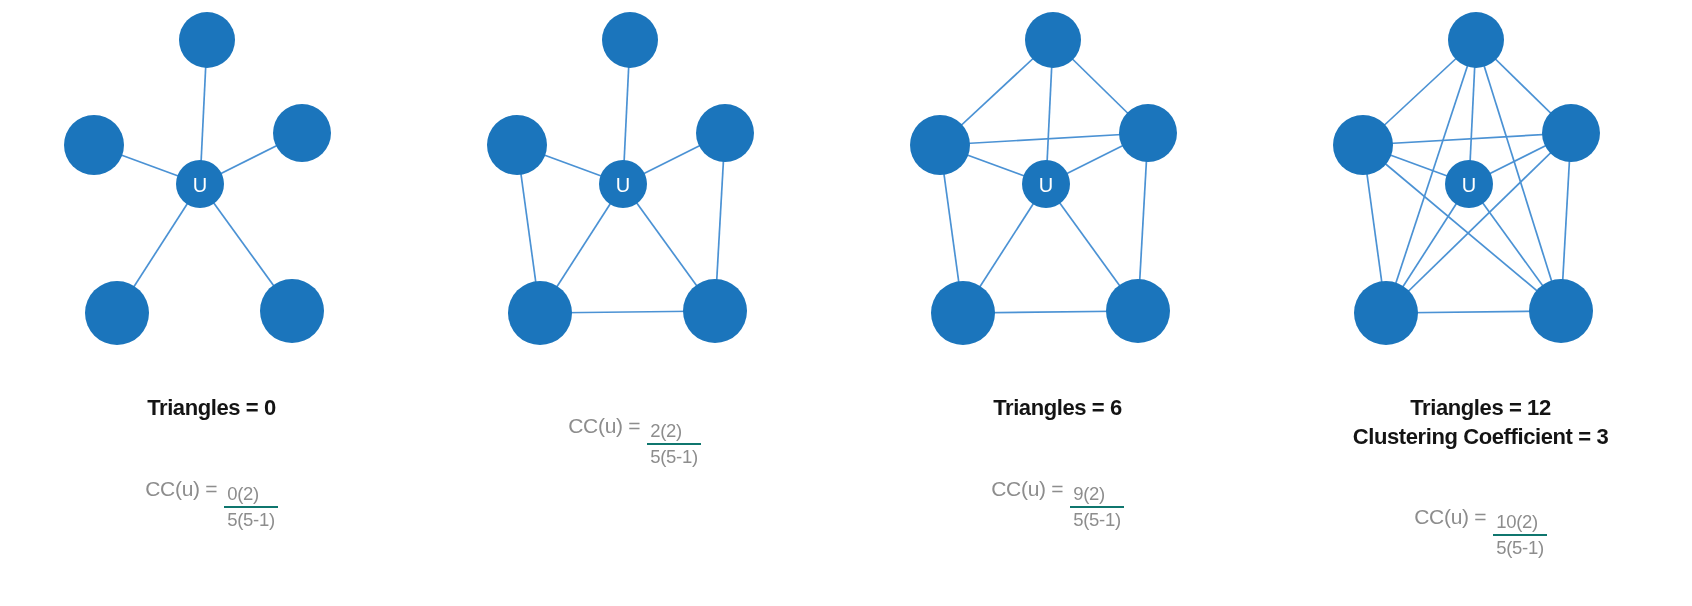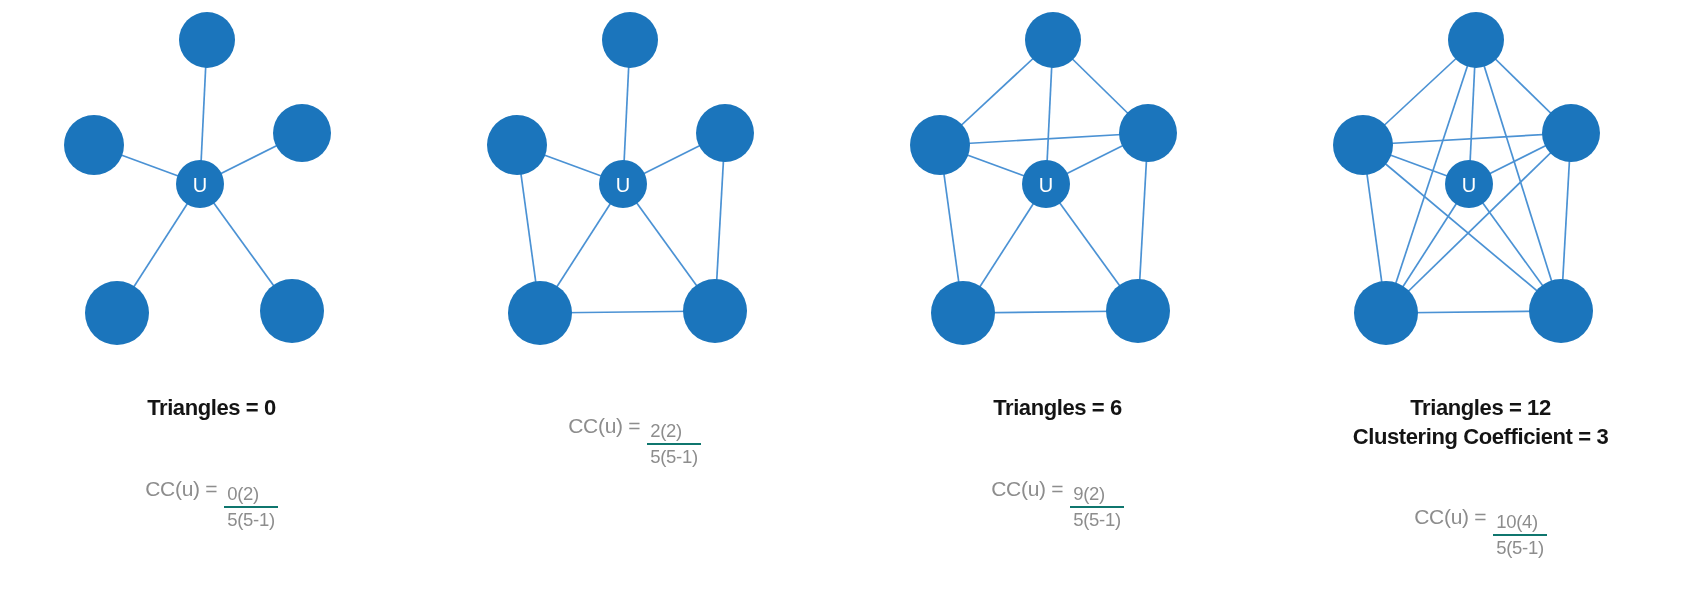--- a/index.html
+++ b/index.html
@@ -178,19 +178,19 @@
         <circle cx="290" cy="311" r="32" fill="#1b75bc"></circle>
         <text x="198" y="185" text-anchor="middle" dominant-baseline="central" fill="#ffffff" font-size="20" font-family="&quot;Liberation Sans&quot;, sans-serif">U</text>
       </svg>
     <div class="caption">
       <div>Triangles = 12</div>
       <div>Clustering Coefficient = 3</div>
     </div>
     <div class="formula">
       <span class="formula-lhs">CC(u) =</span>
       <span class="frac">
-        <span class="num">10(4)</span>
+        <span class="num">10(2)</span>
         <span class="den">5(5-1)</span>
       </span>
     </div>
   </div>
 
 </div>
 
 </body></html>

